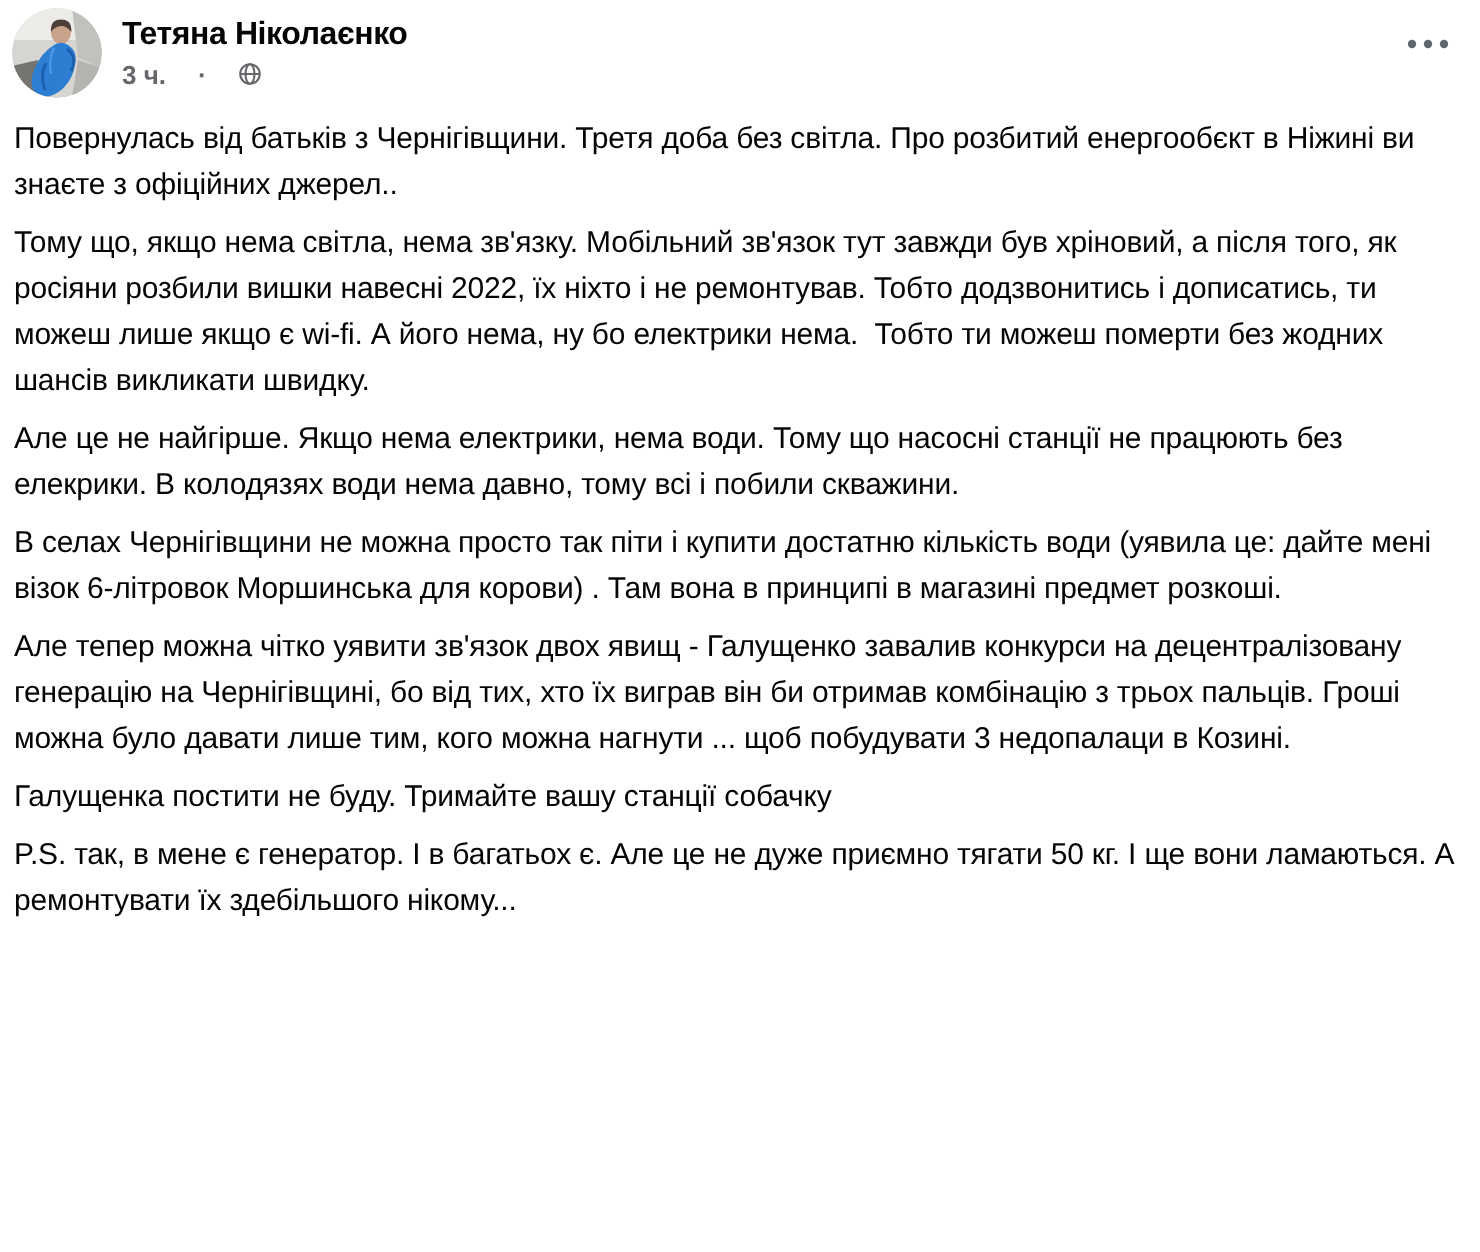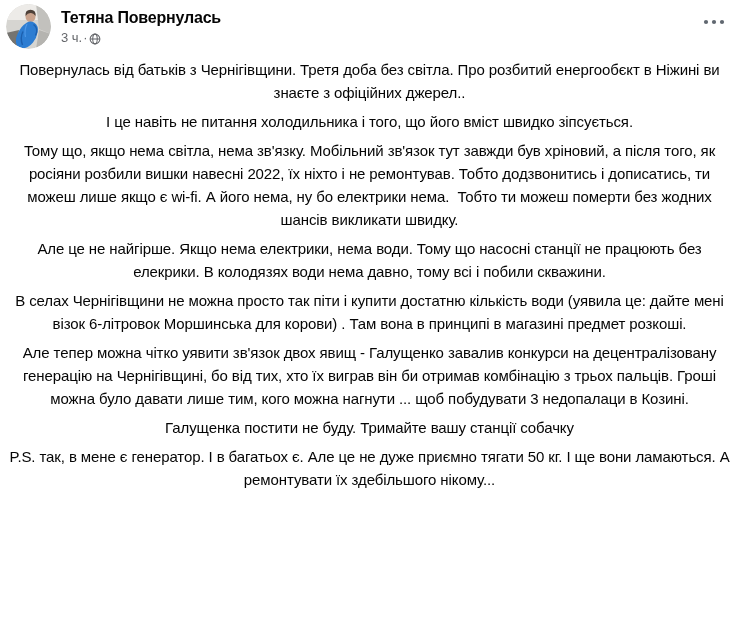--- a/index.html
+++ b/index.html
@@ -42,26 +42,27 @@
   .author-name {
     font-size: 16px;
     font-weight: 700;
     line-height: 21px;
     letter-spacing: -0.2px;
     color: #050505;
     cursor: pointer;
   }
   .post-meta {
     display: flex;
-    align-items: center;
-    gap: 1px;
+    align-items: flex-start;
+    gap: 16px;
     margin-top: 2px;
     font-size: 13px;
     line-height: 16px;
     color: #65676b;
+    font-weight: bold;
   }
   .timestamp { cursor: pointer; }
   .meta-dot { color: #65676b; }
   .globe { display: block; margin-top: 1px; }
   .more-btn {
     position: absolute;
     top: 10px;
     right: 10px;
     width: 32px;
     height: 24px;
@@ -70,21 +71,20 @@
     justify-content: center;
     border-radius: 6px;
     cursor: pointer;
   }
   .post-body {
     padding: 9px 8px 0 7px;
     font-size: 15px;
     line-height: 23px;
     letter-spacing: -0.1px;
     color: #050505;
-    text-align: center;
   }
   .post-body p {
     margin: 0 0 6px 0;
     white-space: pre-wrap;
   }
 </style>
 </head>
 <body>
 
 <div class="post">
@@ -108,21 +108,21 @@
           <path d="M19.5 12 Q19 5.8 24.5 5.8 Q30 5.8 29.7 12 Q27 8.6 24.5 9 Q21.5 9.2 19.5 12 Z" fill="#4e4038"></path>
           <path d="M13 45 Q7.5 38 11.5 30 Q14.5 22.5 21 18.5 Q24.5 16.3 28 18.5 Q33 21.5 31.5 28.5 Q30.5 34.5 27 38.5 Q22.5 44.5 13 45 Z" fill="#2d7dd2"></path>
           <path d="M16.5 41 Q13.8 33.5 17 27.5" stroke="#1c5fae" fill="none" stroke-width="1.4"></path>
           <path d="M27.5 20.5 Q33 24.5 29.5 31.5" stroke="#1c5fae" fill="none" stroke-width="1.4"></path>
           <path d="M21 20 Q18 26 19.5 33" stroke="#4c97e8" fill="none" stroke-width="1.2"></path>
         </g>
       </svg>
     </div>
 
     <div class="header-info">
-      <div class="author-name">Тетяна Повернулась</div>
+      <div class="author-name">Тетяна Ніколаєнко</div>
       <div class="post-meta">
         <span class="timestamp">3 ч.</span>
         <span class="meta-dot">·</span>
         <svg class="globe" width="12" height="12" viewBox="0 0 16 16" aria-hidden="true">
           <g fill="none" stroke="#65676b" stroke-width="1.4">
             <circle cx="8" cy="8" r="6.5"></circle>
             <ellipse cx="8" cy="8" rx="3" ry="6.5"></ellipse>
             <path d="M1.5 8 H14.5"></path>
           </g>
         </svg>
@@ -134,21 +134,20 @@
         <circle cx="3" cy="3" r="2.1" fill="#606770"></circle>
         <circle cx="11" cy="3" r="2.1" fill="#606770"></circle>
         <circle cx="19" cy="3" r="2.1" fill="#606770"></circle>
       </svg>
     </div>
 
   </div>
 
   <div class="post-body">
     <p>Повернулась від батьків з Чернігівщини. Третя доба без світла. Про розбитий енергообєкт в Ніжині ви знаєте з офіційних джерел..</p>
-    <p>І це навіть не питання холодильника і того, що його вміст швидко зіпсується.</p>
     <p>Тому що, якщо нема світла, нема зв'язку. Мобільний зв'язок тут завжди був хріновий, а після того, як росіяни розбили вишки навесні 2022, їх ніхто і не ремонтував. Тобто додзвонитись і дописатись, ти можеш лише якщо є wi-fi. А його нема, ну бо електрики нема.  Тобто ти можеш померти без жодних шансів викликати швидку.</p>
     <p>Але це не найгірше. Якщо нема електрики, нема води. Тому що насосні станції не працюють без елекрики. В колодязях води нема давно, тому всі і побили скважини.</p>
     <p>В селах Чернігівщини не можна просто так піти і купити достатню кількість води (уявила це: дайте мені візок 6-літровок Моршинська для корови) . Там вона в принципі в магазині предмет розкоші.</p>
     <p>Але тепер можна чітко уявити зв'язок двох явищ - Галущенко завалив конкурси на децентралізовану генерацію на Чернігівщині, бо від тих, хто їх виграв він би отримав комбінацію з трьох пальців. Гроші можна було давати лише тим, кого можна нагнути ... щоб побудувати 3 недопалаци в Козині.</p>
     <p>Галущенка постити не буду. Тримайте вашу станції собачку</p>
     <p>P.S. так, в мене є генератор. І в багатьох є. Але це не дуже приємно тягати 50 кг. І ще вони ламаються. А ремонтувати їх здебільшого нікому...</p>
   </div>
 
 </div>
 

